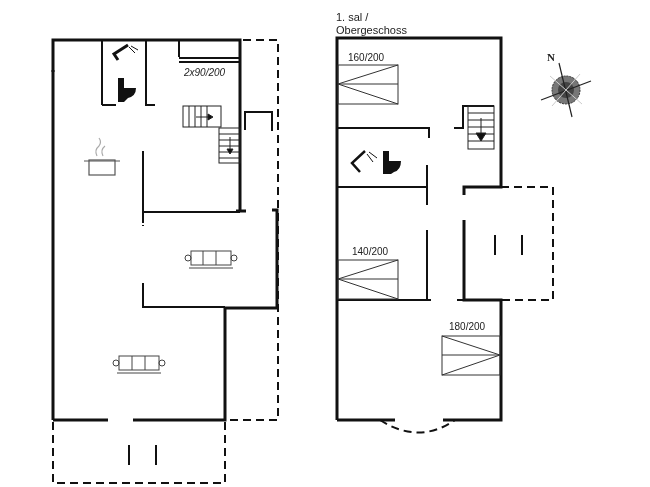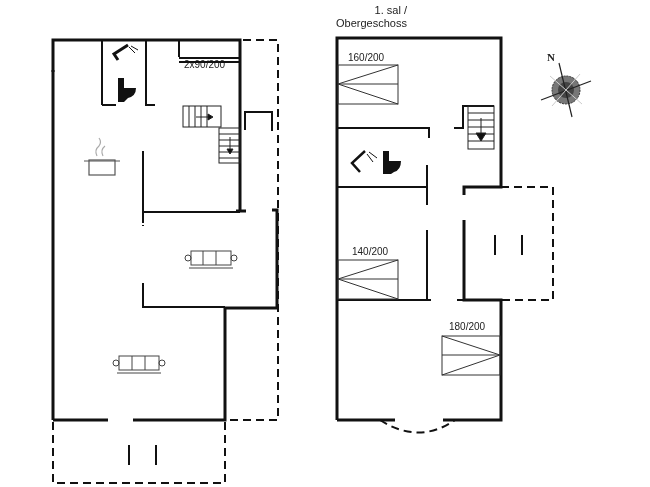--- a/index.html
+++ b/index.html
@@ -1,29 +1,29 @@
 <!DOCTYPE html>
 <html><head>
 <meta charset="utf-8">
 <style>
 html,body{margin:0;padding:0;background:#fff;}
 body{width:650px;height:487px;position:relative;overflow:hidden;font-family:"Liberation Sans",sans-serif;}
 svg{position:absolute;left:0;top:0;}
 .lbl{position:absolute;font-size:10px;color:#222;white-space:nowrap;line-height:12px;}
-.title{position:absolute;font-size:11px;color:#222;line-height:13px;left:336px;top:4px;text-align:right;}
+.title{position:absolute;font-size:11px;color:#222;line-height:13px;left:336px;top:11px;}
 </style>
 </head>
 <body>
 
 <div class="title">
   <div>1. sal /</div>
   <div>Obergeschoss</div>
 </div>
 
-<div class="lbl" style="left:184px;top:59px;">2x90/200</div>
+<div class="lbl" style="left:184px;top:67px;font-style:italic;">2x90/200</div>
 <div class="lbl" style="left:348px;top:52px;">160/200</div>
 <div class="lbl" style="left:352px;top:246px;">140/200</div>
 <div class="lbl" style="left:449px;top:321px;">180/200</div>
 <div class="lbl" style="left:547px;top:51px;font-family:'Liberation Serif',serif;font-weight:bold;font-size:11px;">N</div>
 
 <svg width="650" height="487" viewBox="0 0 650 487">
  <g fill="none" stroke="#111" stroke-width="3">
   <polyline points="53,72 53,40 240,40 240,212"></polyline>
   <line x1="53" y1="70" x2="53" y2="420"></line>
   <polyline points="53,420 108,420"></polyline>

